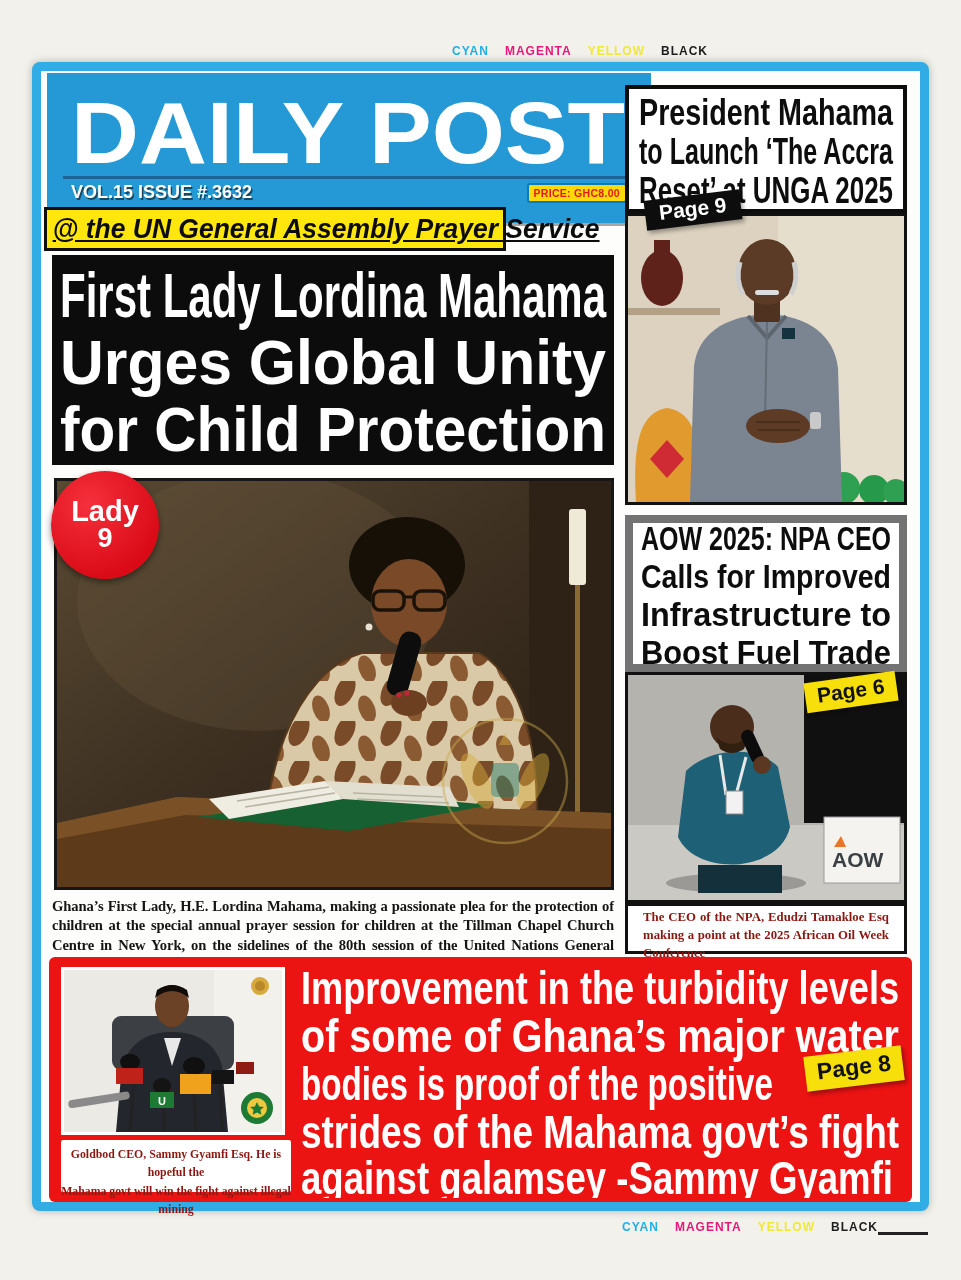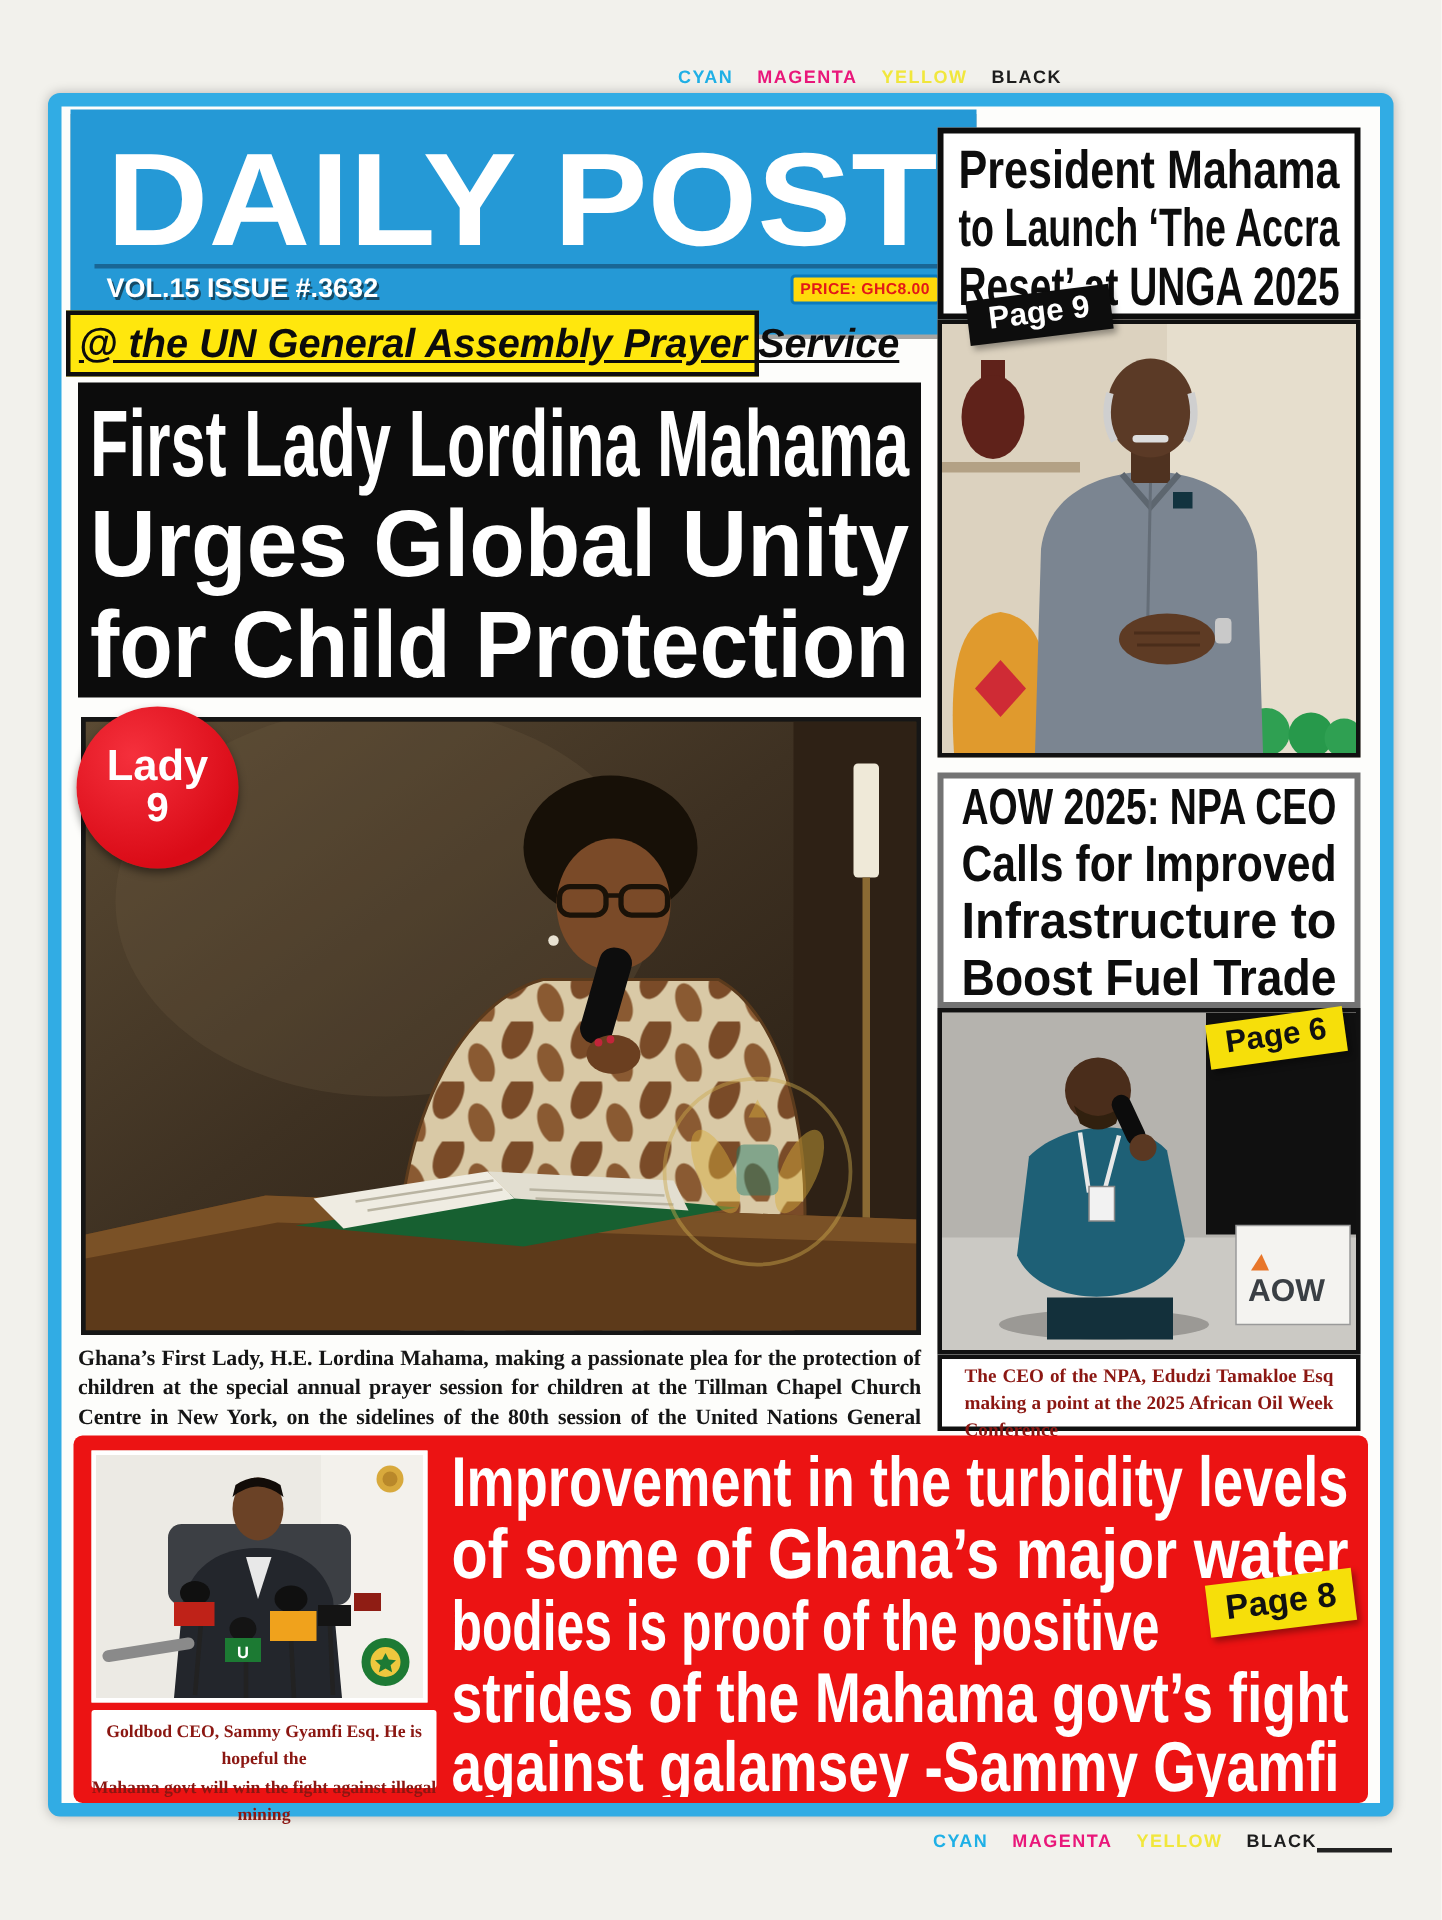--- a/index.html
+++ b/index.html
@@ -55,22 +55,22 @@
     box-sizing:border-box;display:flex;align-items:center;justify-content:center;overflow:hidden;}
   .rc-head svg{width:262px;height:116px;}
   .rc-photo-top{left:584px;top:142px;width:282px;height:292px;box-sizing:border-box;
     border:3px solid #111;background:#dcd2bf;overflow:hidden;}
   .rc-photo-top svg{display:block;width:276px;height:286px;}
   .badge{position:absolute;font-weight:bold;white-space:nowrap;z-index:7;
     box-shadow:2px 3px 4px rgba(0,0,0,.35);}
   .badge-black{background:#0d0d0d;color:#fff;font-size:21px;padding:2px 14px 4px;transform:rotate(-7deg);}
   .badge-yellow{background:#F6DF0A;color:#111;font-size:21px;padding:2px 12px 4px;transform:rotate(-8deg);}
   #badge-p9{left:604px;top:124px;}
-  .rc-head2{left:584px;top:444px;width:282px;height:157px;background:#fff;border:4px solid #737373;
-    box-sizing:border-box;display:flex;align-items:flex-end;justify-content:center;overflow:hidden;}
+  .rc-head2{left:584px;top:444px;width:282px;height:157px;background:#fff;border:8px solid #737373;
+    box-sizing:border-box;display:flex;align-items:center;justify-content:center;overflow:hidden;}
   .rc-head2 svg{width:262px;height:150px;}
   .rc-photo-bot{left:584px;top:601px;width:282px;height:231px;box-sizing:border-box;
     border:3px solid #111;background:#b5b3ae;overflow:hidden;}
   .rc-photo-bot svg{display:block;width:276px;height:225px;}
   #badge-p6{left:764px;top:606px;}
   .rc-caption{left:584px;top:832px;width:282px;height:51px;background:#fff;border:3px solid #111;
     box-sizing:border-box;padding:3px 15px;color:#8B1712;
     font-family:"Liberation Serif", serif;font-weight:bold;font-size:12.8px;line-height:1.4;text-align:justify;}
   
   .banner{left:8px;top:886px;width:863px;height:245px;background:#EC1313;border-radius:6px;}

